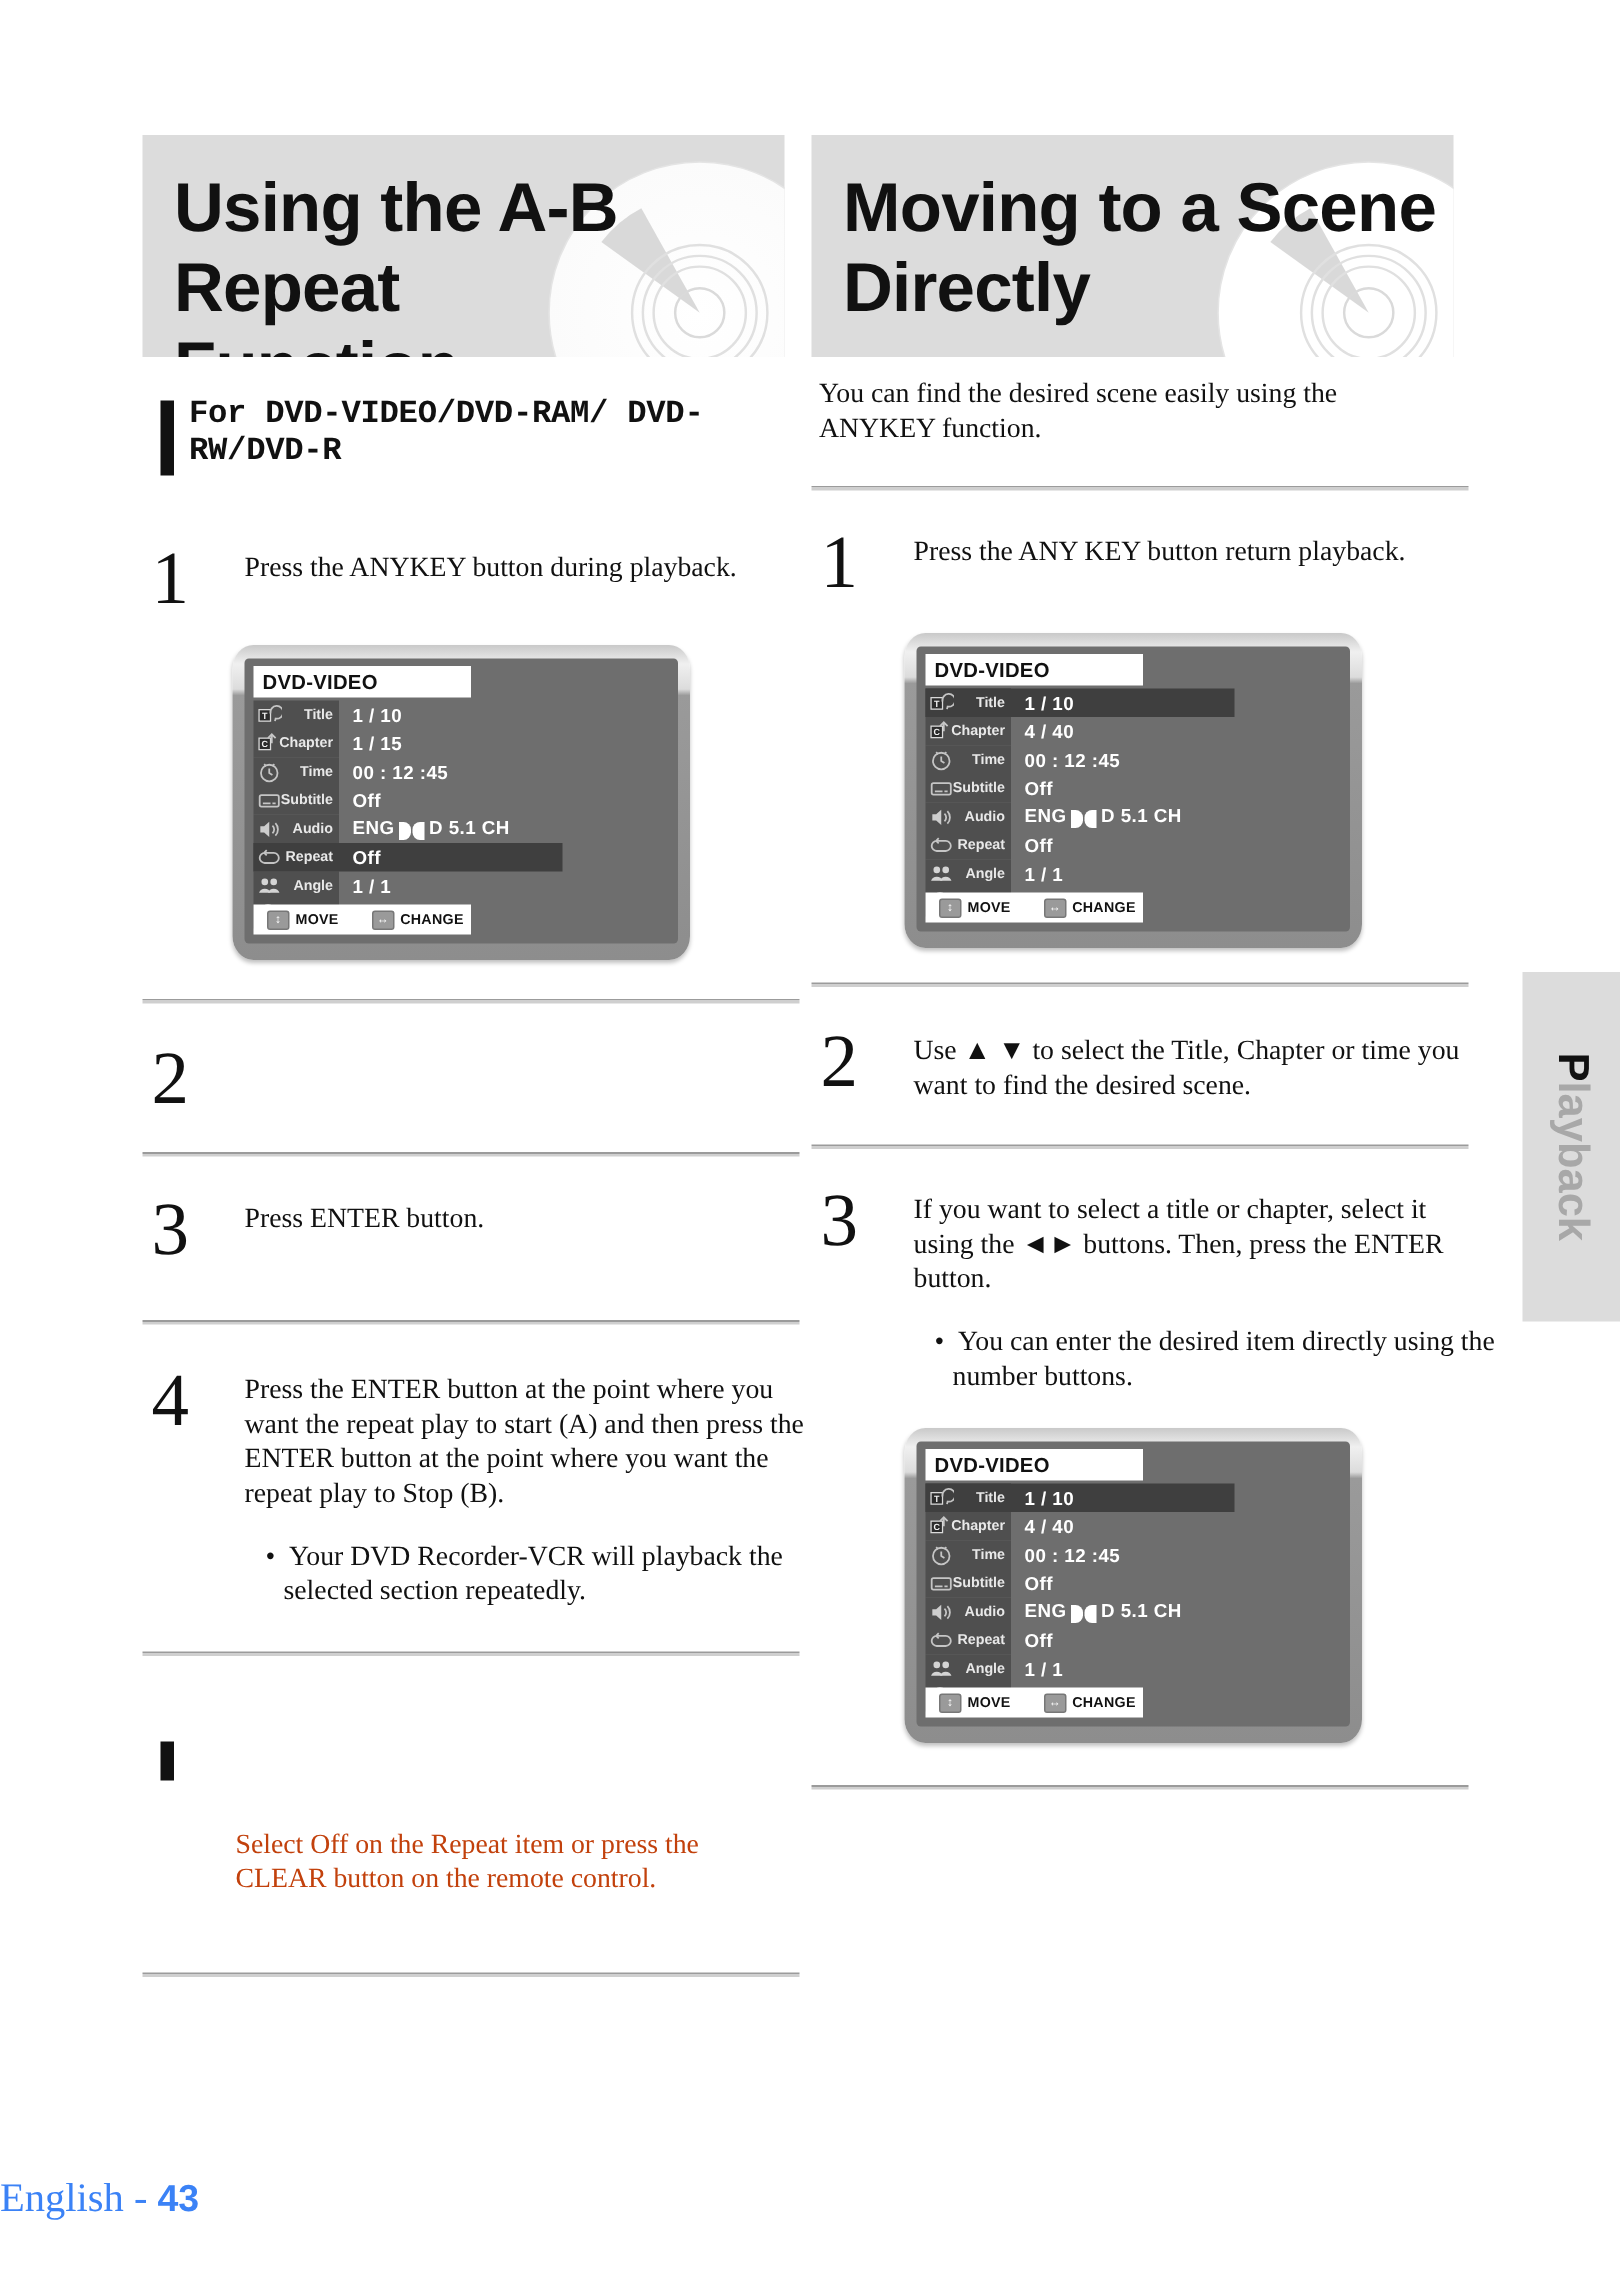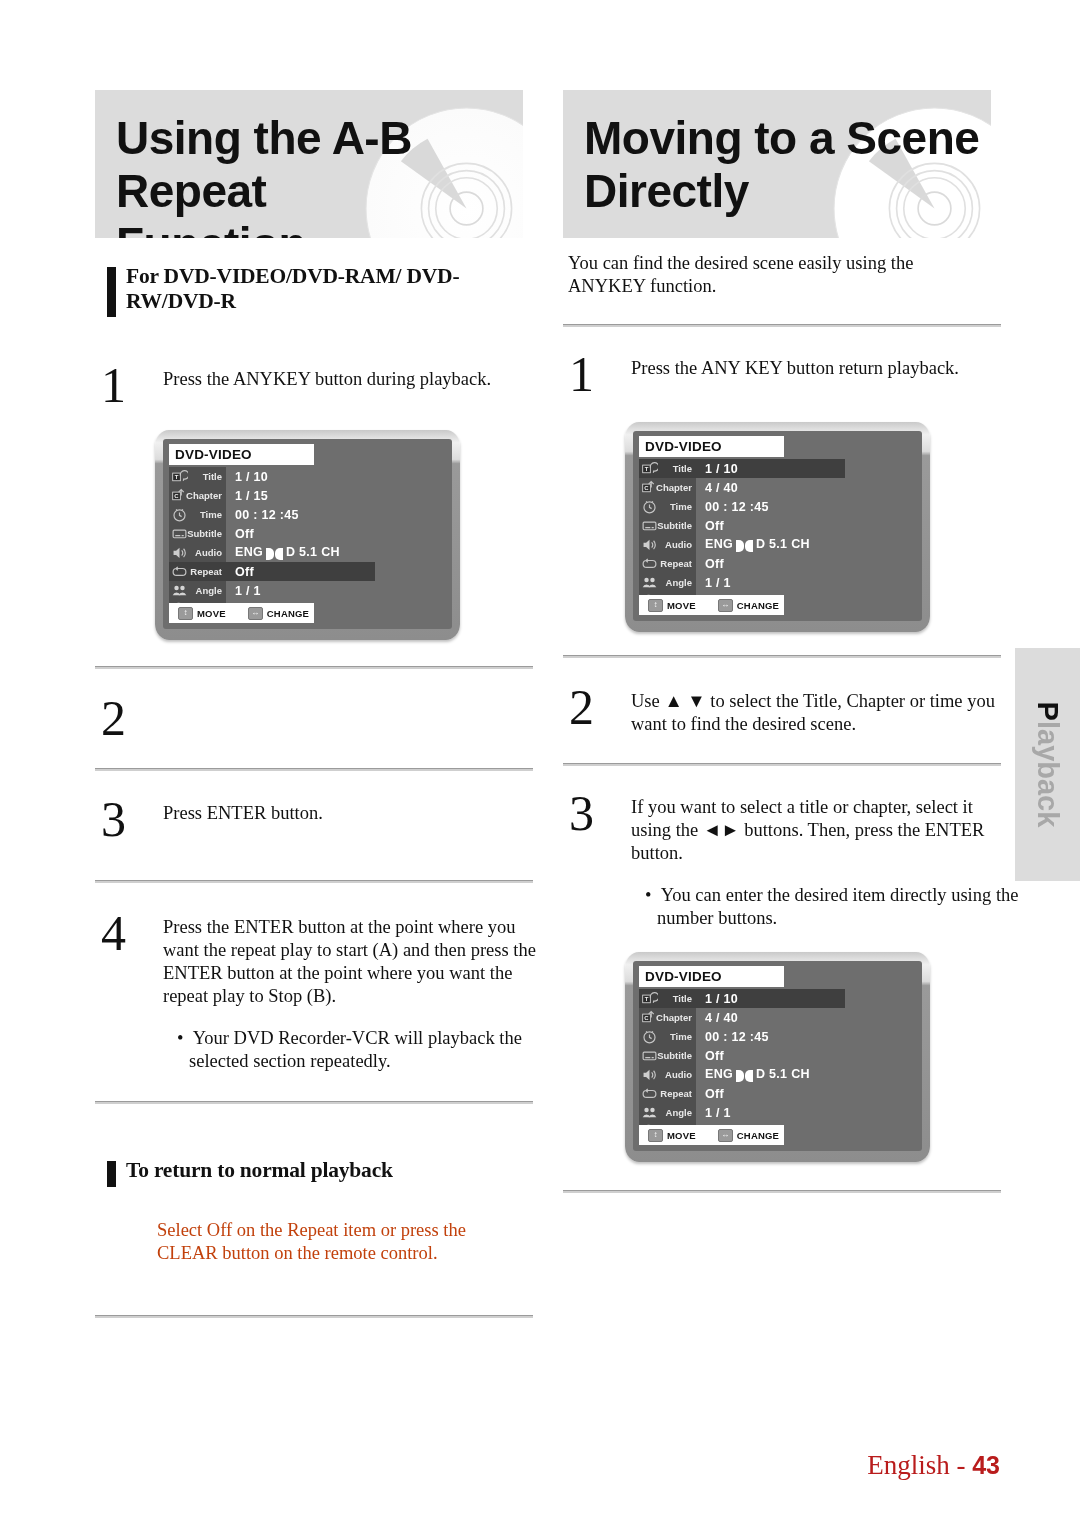--- a/index.html
+++ b/index.html
@@ -25,21 +25,21 @@
     font-family:"Liberation Sans", sans-serif;
     font-weight:bold;font-size:29px;color:#a8a8a8;
     display:flex;align-items:center;justify-content:center;
     letter-spacing:0px;
   }
   .side-tab .vert .first{color:#111;}
 
   
   .col{position:absolute;top:0;width:440px;}
   .col-left{left:95px;}
-  .col-right{left:563px;}
+  .col-right{left:541px;}
 
   
   .chapter-head{
     position:relative;
     width:428px;height:148px;
     background:#dcdcdc;
     overflow:hidden;
     margin-top:90px;
   }
   .chapter-head h1{
@@ -66,21 +66,21 @@
   }
   .bar{
     width:9px;background:#111;
     margin-right:10px;margin-top:3px;
     flex:0 0 auto;
   }
   .bar-2{height:50px;}
   .bar-1{height:26px;}
   .bar-head h2{
     margin:0;
-    font-family:Liberation Serif, serif;
+    font-family:Liberation Mono, monospace;
     font-weight:bold;font-size:21.5px;line-height:25px;
     letter-spacing:-0.2px;
     color:#111;
     max-width:345px;
   }
 
   
   .intro{
     margin:14px 0 0 5px;
     font-size:18.5px;line-height:23px;color:#111;
@@ -187,22 +187,22 @@
   .osd-foot .k.k2{margin-left:22px;}
   .osd-foot .k i{
     position:absolute;left:0;top:0;right:0;bottom:0;
     display:flex;align-items:center;justify-content:center;
     font-style:normal;font-size:8px;color:#fff;line-height:1;
   }
 
   
   .footer{
     position:absolute;left:0;bottom:45px;width:1000px;
-    text-align:right;
-    font-size:27px;color:#b91c1c;
+    text-align:left;
+    font-size:27px;color:#3b82f6;
   }
   .footer b{font-family:"Liberation Sans", sans-serif;font-size:25px;}
 </style>
 </head>
 <body>
 
 <div class="page">
 
   <div class="side-tab">
     <div class="vert">
@@ -373,21 +373,20 @@
         <ul>
           <li style="width:372px">Your DVD Recorder-VCR will playback the selected section repeatedly.</li>
         </ul>
       </div>
     </div>
 
     <div class="rule" style="margin-top:28px"></div>
 
     <div class="bar-head" style="margin-top:54px">
       <span class="bar bar-1"></span>
-      <h2>To return to normal playback</h2>
     </div>
 
     <p style="margin:32px 0 0 62px;width:370px;font-size:18.5px;line-height:23px;color:#c2410c">Select Off on the Repeat item or press the CLEAR button on the remote control.</p>
 
     <div class="rule" style="margin-top:50px"></div>
   </div>
 
   <div class="col col-right">
 
     <div class="chapter-head">

